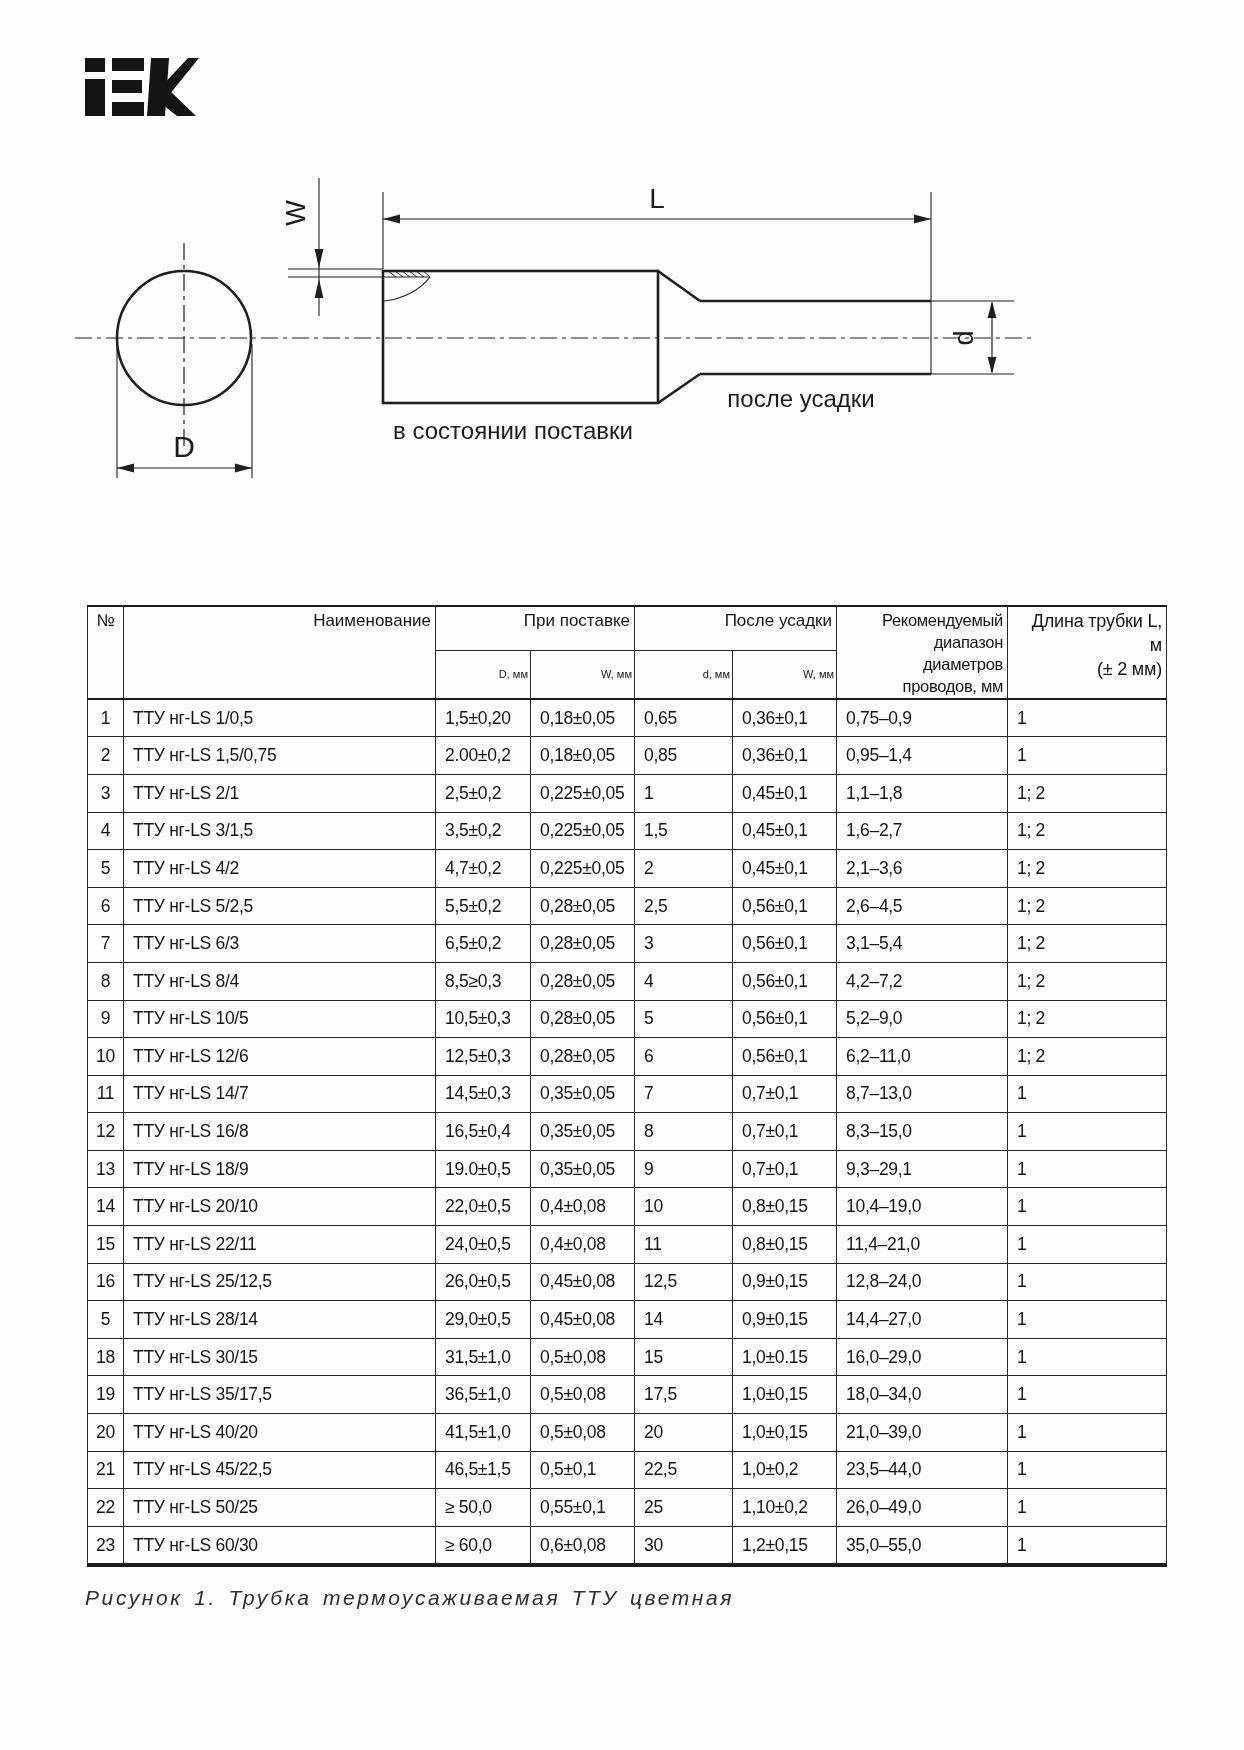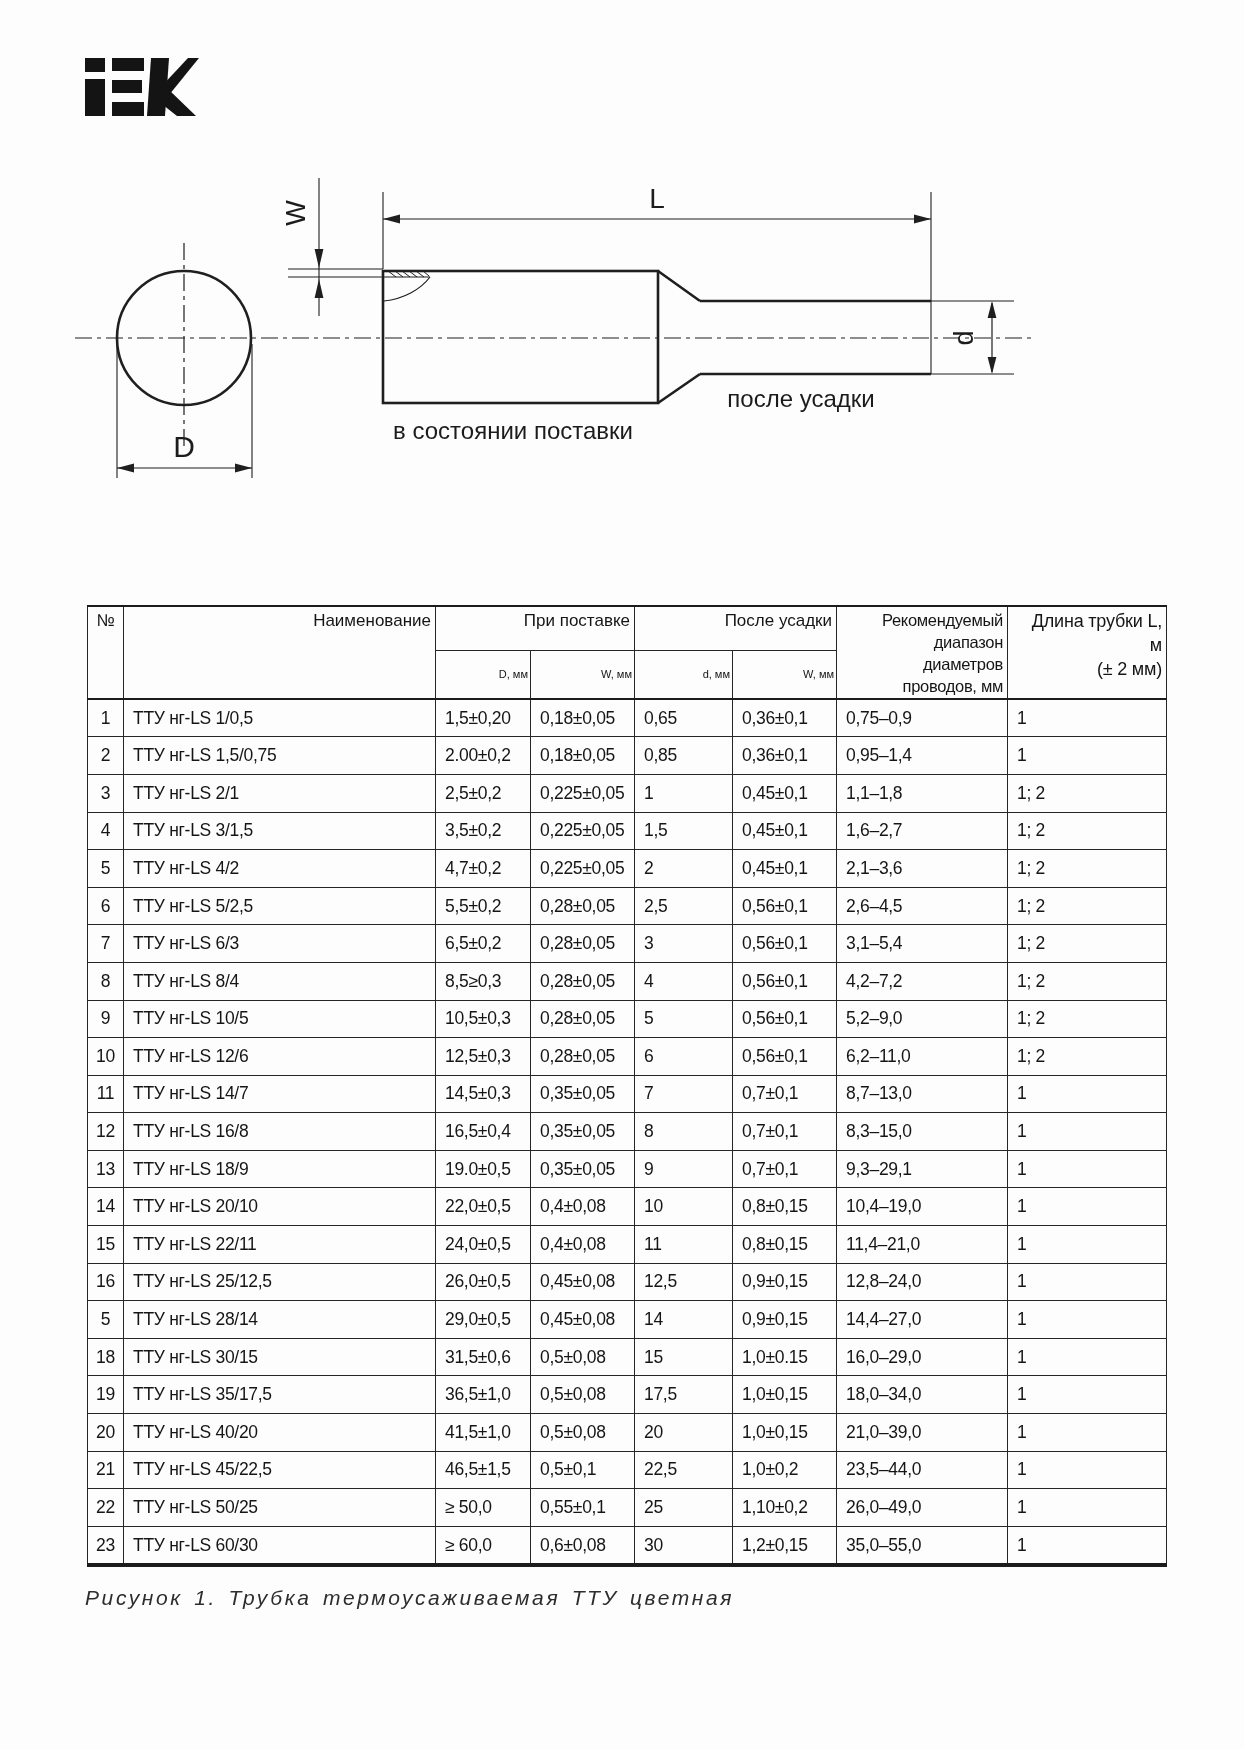--- a/index.html
+++ b/index.html
@@ -322,21 +322,21 @@
           <td>29,0±0,5</td>
           <td>0,45±0,08</td>
           <td>14</td>
           <td>0,9±0,15</td>
           <td>14,4–27,0</td>
           <td>1</td>
         </tr>
         <tr>
           <td class="c-no">18</td>
           <td>ТТУ нг-LS 30/15</td>
-          <td>31,5±0,6</td>
+          <td>31,5±1,0</td>
           <td>0,5±0,08</td>
           <td>15</td>
           <td>1,0±0.15</td>
           <td>16,0–29,0</td>
           <td>1</td>
         </tr>
         <tr>
           <td class="c-no">19</td>
           <td>ТТУ нг-LS 35/17,5</td>
           <td>36,5±1,0</td>

